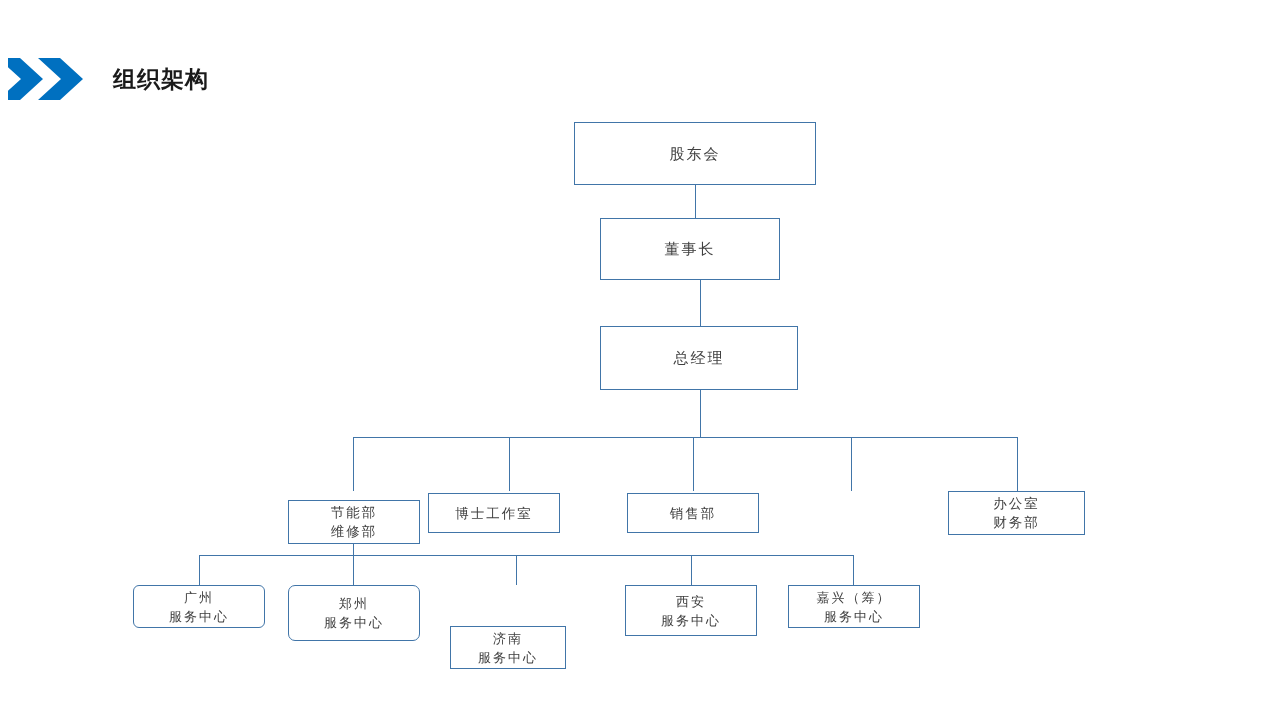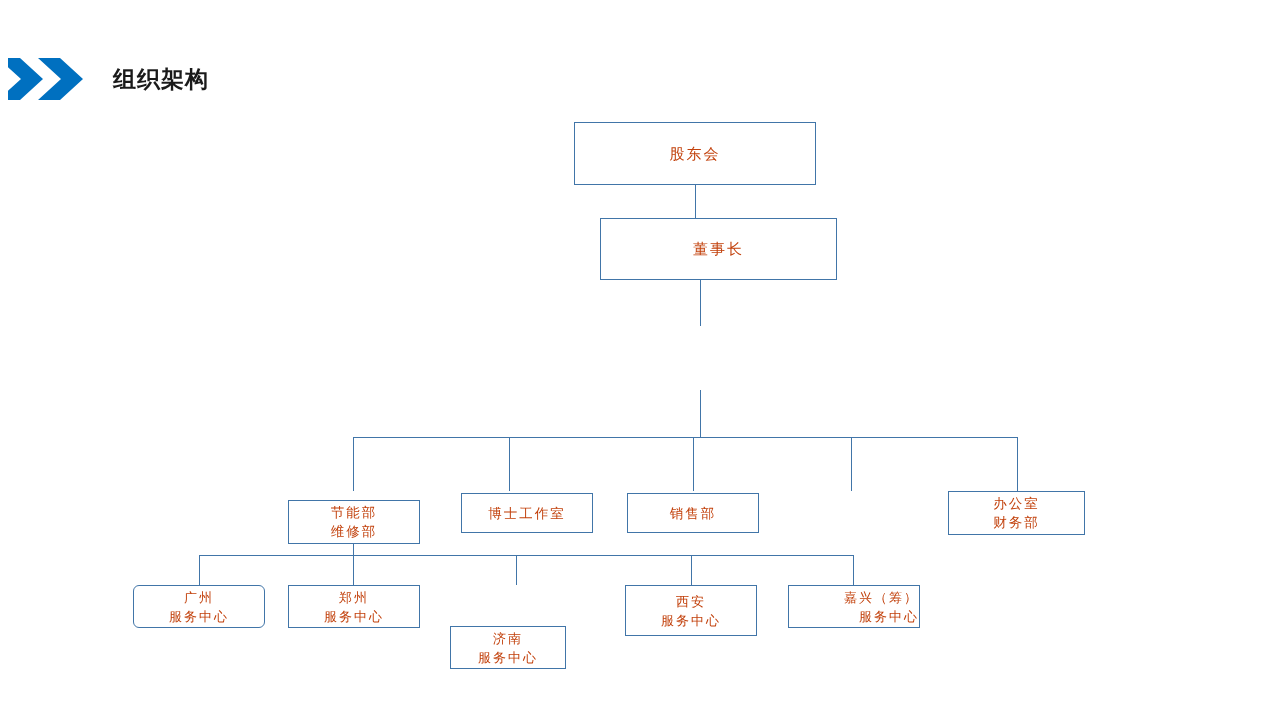--- a/index.html
+++ b/index.html
@@ -48,21 +48,21 @@
     line-height: 38px;
     white-space: nowrap;
   }
 
   
   .node {
     position: absolute;
     box-sizing: border-box;
     border: 1px solid #4175a8;
     background: #ffffff;
-    color: #c2410c;
+    color: #404040;
     display: flex;
     flex-direction: column;
     align-items: center;
     justify-content: center;
     text-align: center;
     z-index: 3;
   }
   .node .line1,
   .node .line2 {
     display: block;
@@ -121,62 +121,65 @@
   <div class="conn v" style="left:199px; top:555px; height:30px;"></div>
   <div class="conn v" style="left:353px; top:555px; height:30px;"></div>
   <div class="conn v" style="left:516px; top:555px; height:30px;"></div>
   <div class="conn v" style="left:691px; top:555px; height:30px;"></div>
   <div class="conn v" style="left:853px; top:555px; height:30px;"></div>
 
   <div class="node n-top" style="left:574px; top:122px; width:242px; height:63px;">
     <span class="line1">股东会</span>
   </div>
 
-  <div class="node n-mid" style="left:600px; top:218px; width:237px; height:62px;">
+  <div class="node n-mid" style="left:600px; top:218px; width:180px; height:62px;">
     <span class="line1">董事长</span>
   </div>
 
+  <div class="node n-mid" style="left:600px; top:326px; width:198px; height:64px;">
+    <span class="line1">总经理</span>
+  </div>
 
   <div class="node n-dept" style="left:288px; top:500px; width:132px; height:44px;">
     <span class="line1">节能部</span>
     <span class="line2">维修部</span>
   </div>
 
-  <div class="node n-dept" style="left:461px; top:493px; width:132px; height:40px;">
+  <div class="node n-dept" style="left:428px; top:493px; width:132px; height:40px;">
     <span class="line1">博士工作室</span>
   </div>
 
   <div class="node n-dept" style="left:627px; top:493px; width:132px; height:40px;">
     <span class="line1">销售部</span>
   </div>
 
 
   <div class="node n-dept" style="left:948px; top:491px; width:137px; height:44px;">
     <span class="line1">办公室</span>
     <span class="line2">财务部</span>
   </div>
 
   <div class="node n-center" style="left:133px; top:585px; width:132px; height:43px;border-radius:6px;">
     <span class="line1">广州</span>
     <span class="line2">服务中心</span>
   </div>
 
-  <div class="node n-center" style="left:288px; top:585px; width:132px; height:43px;">
+  <div class="node n-center" style="left:288px; top:585px; width:132px; height:56px;border-radius:7px;">
     <span class="line1">郑州</span>
     <span class="line2">服务中心</span>
   </div>
 
   <div class="node n-center" style="left:450px; top:585px; width:116px; height:43px;margin-top:41px;">
     <span class="line1">济南</span>
     <span class="line2">服务中心</span>
   </div>
 
   <div class="node n-center" style="left:625px; top:585px; width:132px; height:51px;">
     <span class="line1">西安</span>
     <span class="line2">服务中心</span>
   </div>
 
-  <div class="node n-center" style="left:788px; top:585px; width:132px; height:43px;align-items:flex-end;">
+  <div class="node n-center" style="left:788px; top:585px; width:132px; height:43px;">
     <span class="line1">嘉兴（筹）</span>
     <span class="line2">服务中心</span>
   </div>
 
 </div>
 
 </body></html>

